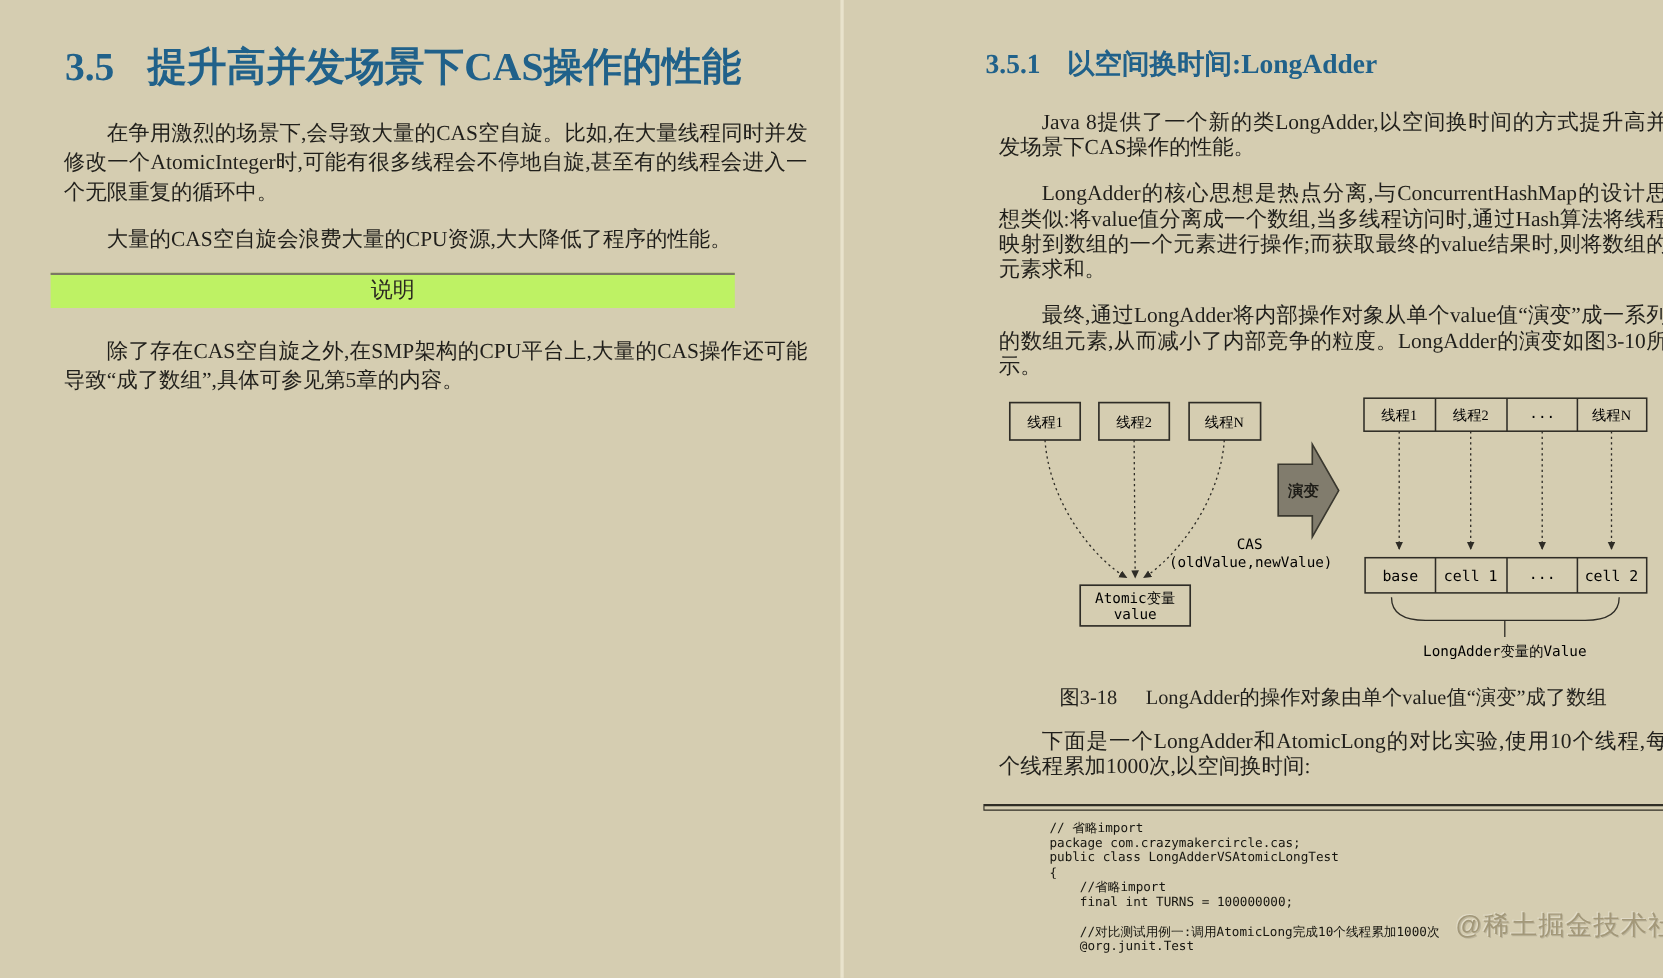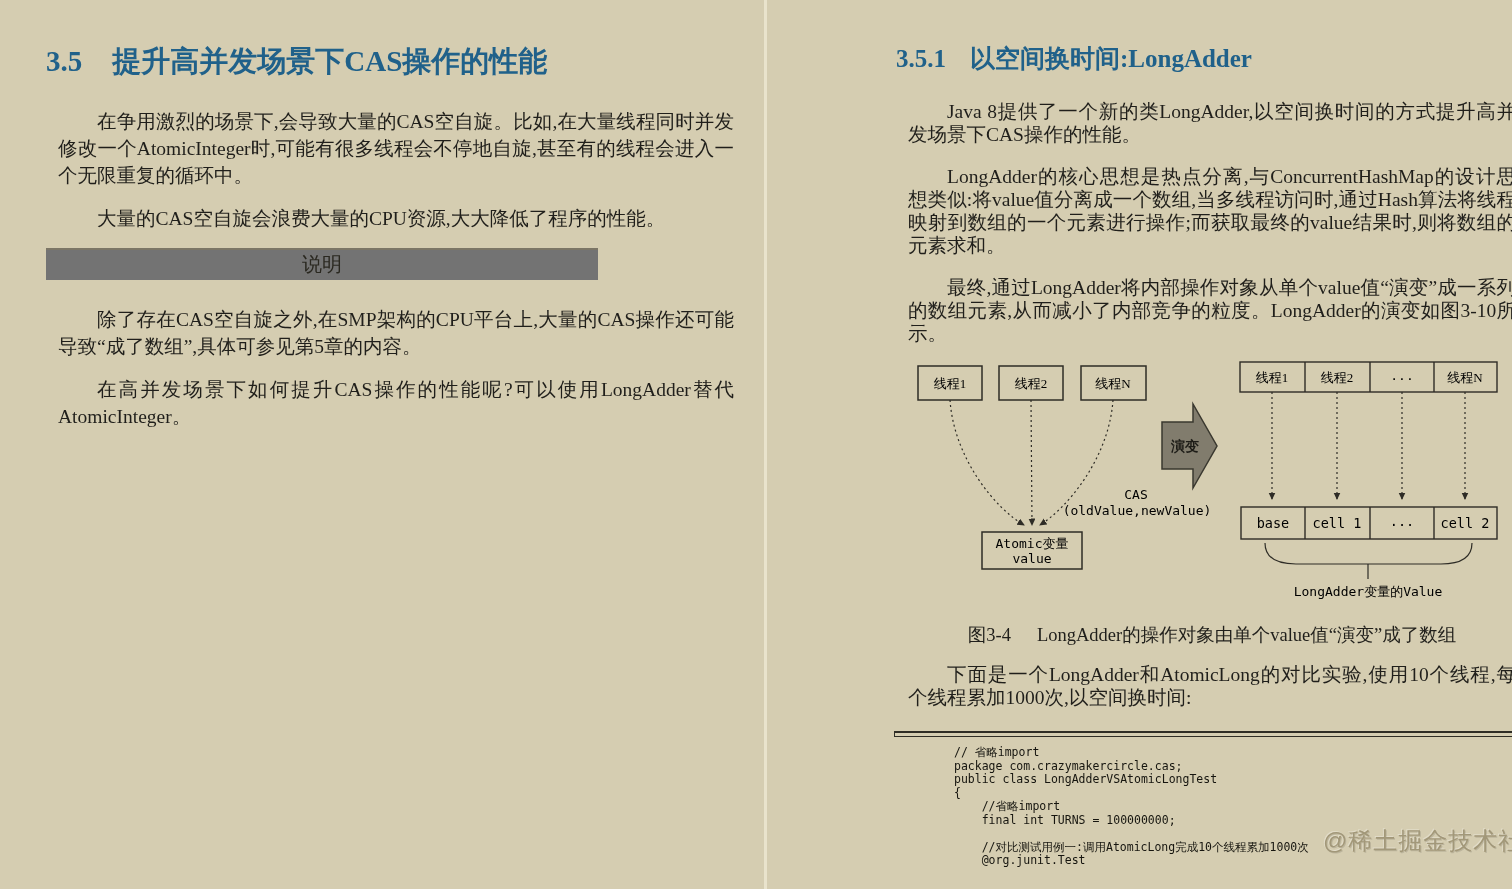--- a/index.html
+++ b/index.html
@@ -8,28 +8,28 @@
     background:#d5cdb1;
     font-family:"Liberation Serif","DejaVu Serif",serif;
     color:#201f1b;
   }
   .page-divider{position:absolute;left:764px;top:0;width:3px;height:889px;background:#e9e3cc;}
   .col{position:absolute;top:44px;}
   .col-left{left:46px;width:700px;}
   .col-right{left:896px;width:632px;}
   .h-sec{display:flex;align-items:baseline;gap:30px;color:#20618a;margin:0 0 30px 0;font-weight:600;}
   .h-sec .num{flex:0 0 auto;}
-  .col-left .h-sec{font-size:29px;line-height:34px;}
+  .col-left .h-sec{font-size:36px;line-height:34px;margin-left:13px;}
   .col-right .h-sec{font-size:25px;line-height:30px;margin-bottom:26px;gap:24px;}
   p.body{font-size:19.5px;text-indent:2em;text-align:justify;margin:12px;}
   .col-left p.body{line-height:27px;margin-bottom:16px;}
   .col-right p.body{line-height:23px;margin-bottom:19px;}
   .note-bar{
-    width:552px;height:30px;margin:13px 0 26px 0;
-    background:#737373;border-top:2px solid #7c7666;
+    width:622px;height:30px;margin:13px 0 26px 0;
+    background:#bef264;border-top:2px solid #7c7666;
     text-align:center;font-size:20px;line-height:28px;color:#2a2820;
   }
   .figure{position:relative;margin-top:14px;width:632px;height:250px;}
   .figure svg{position:absolute;left:0;top:0;}
   .fig-caption{
     margin-top:14px;text-align:center;font-size:18.5px;line-height:24px;
     display:flex;justify-content:center;gap:26px;
   }
   .p4{margin-top:16px !important;}
   .code-rule{
@@ -59,21 +59,20 @@
 
 <div class="col col-left">
   <h1 class="h-sec">
     <span class="num">3.5</span>
     <span>提升高并发场景下CAS操作的性能</span>
   </h1>
   <p class="body">在争用激烈的场景下,会导致大量的CAS空自旋。比如,在大量线程同时并发修改一个AtomicInteger时,可能有很多线程会不停地自旋,甚至有的线程会进入一个无限重复的循环中。</p>
   <p class="body">大量的CAS空自旋会浪费大量的CPU资源,大大降低了程序的性能。</p>
   <div class="note-bar">说明</div>
   <p class="body">除了存在CAS空自旋之外,在SMP架构的CPU平台上,大量的CAS操作还可能导致“成了数组”,具体可参见第5章的内容。</p>
-  <p class="body">在高并发场景下如何提升CAS操作的性能呢?可以使用LongAdder替代AtomicInteger。</p>
 </div>
 
 <div class="col col-right">
   <h2 class="h-sec">
     <span class="num">3.5.1</span>
     <span>以空间换时间:LongAdder</span>
   </h2>
   <p class="body">Java 8提供了一个新的类LongAdder,以空间换时间的方式提升高并发场景下CAS操作的性能。</p>
   <p class="body">LongAdder的核心思想是热点分离,与ConcurrentHashMap的设计思想类似:将value值分离成一个数组,当多线程访问时,通过Hash算法将线程映射到数组的一个元素进行操作;而获取最终的value结果时,则将数组的元素求和。</p>
   <p class="body" style="margin-bottom:0;">最终,通过LongAdder将内部操作对象从单个value值“演变”成一系列的数组元素,从而减小了内部竞争的粒度。LongAdder的演变如图3-10所示。</p>
@@ -142,21 +141,21 @@
 
       <g stroke="#2e2c26" stroke-width="1.2" fill="none">
         <path d="M369,184 Q369,205 400,205 L545,205 Q576,205 576,184"></path>
         <line x1="472" y1="205" x2="472" y2="220"></line>
       </g>
       <text class="diag-mono" x="472" y="237" font-size="13" text-anchor="middle">LongAdder变量的Value</text>
     </svg>
   </div>
 
   <div class="fig-caption">
-    <span>图3-4</span>
+    <span>图3-18</span>
     <span>LongAdder的操作对象由单个value值“演变”成了数组</span>
   </div>
 
   <p class="body p4">下面是一个LongAdder和AtomicLong的对比实验,使用10个线程,每个线程累加1000次,以空间换时间:</p>
 
   <div class="code-rule"></div>
   <div class="code-block">
     <div class="code-line">// 省略import</div>
     <div class="code-line">package com.crazymakercircle.cas;</div>
     <div class="code-line">public class LongAdderVSAtomicLongTest</div>

